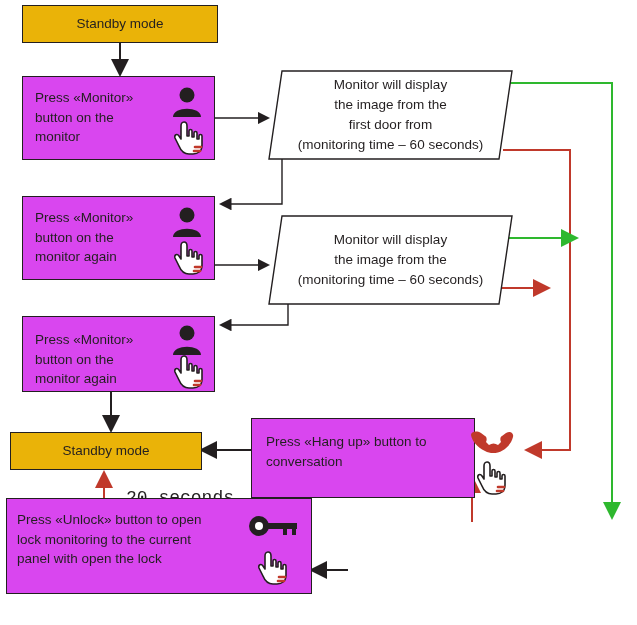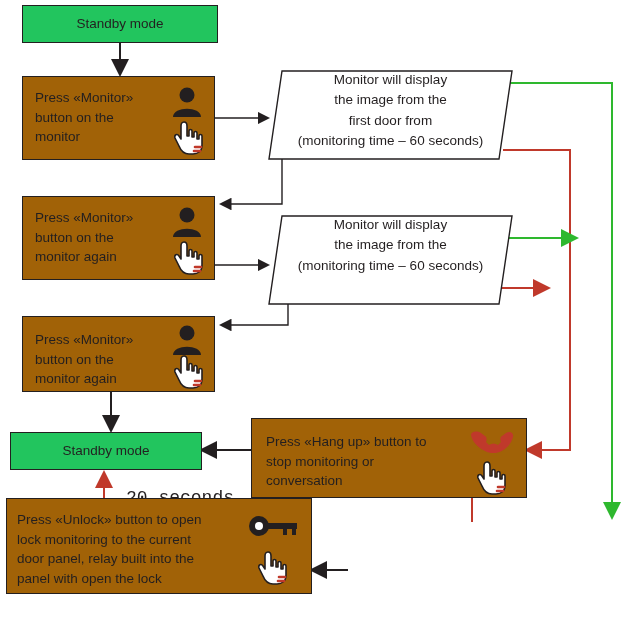--- a/index.html
+++ b/index.html
@@ -14,27 +14,27 @@
     position: relative;
     width: 637px;
     height: 625px;
     background: #ffffff;
     overflow: hidden;
   }
   .node {
     position: absolute;
     box-sizing: border-box;
     border: 1px solid #231f20;
-    background: #a16207;
+    background: #d946ef;
     font-size: 13.5px;
     color: #231f20;
     line-height: 1.45;
   }
   .node.gray {
-    background: #22c55e;
+    background: #eab308;
     display: flex;
     align-items: center;
     justify-content: center;
     text-align: center;
   }
   .node .txt {
     position: absolute;
     box-sizing: border-box;
   }
   .para-wrap {
@@ -53,20 +53,21 @@
   }
   .para-txt {
     position: absolute;
     left: 0;
     top: 0;
     width: 100%;
     height: 100%;
     display: flex;
     flex-direction: column;
     align-items: center;
+    justify-content: center;
     text-align: center;
     font-size: 13.5px;
     color: #231f20;
     line-height: 1.5;
   }
   svg.layer {
     position: absolute;
     left: 0;
     top: 0;
     width: 637px;
@@ -212,41 +213,39 @@
       <div>(monitoring time – 60 seconds)</div>
     </div>
   </div>
 
   <div class="node gray" style="left:10px; top:432px; width:192px; height:38px;">
     <span>Standby mode</span>
   </div>
 
   <div class="label-free" style="left:126px; top:488px;">20 seconds</div>
 
-  <div class="node" style="left:251px; top:418px; width:276px; height:80px;">
+  <div class="node" style="left:251px; top:418px; width:224px; height:80px;">
     <div class="txt" style="left:14px; top:13px; width:196px;">
       <div>Press «Hang up» button to</div>
-      <div>stop monitoring or</div>
       <div>conversation</div>
     </div>
     <svg class="icon" style="left:216px; top:10px;" width="48" height="28" viewBox="0 0 48 28">
       <path d="M3,6 C3,3 8,1 13,4 L17,7 C19,8 19,11 18,13 L21,16 C24,14 27,14 30,16 L33,13 C32,11 32,8 34,7 L38,4 C43,1 46,5 45,8 C42,20 28,28 17,22 C9,18 4,12 3,6 Z" fill="#c0392b"></path>
     </svg>
     <svg class="icon" style="left:222px; top:40px;" width="36" height="38" viewBox="0 0 36 38">
       <path d="M13,3 C15,3 16,5 16,7 L16,17 L18,17 L18,12 C18,10 21,10 21,12 L21,18 L23,18 L23,14 C23,12 26,12 26,14 L26,20 L28,20 L28,17 C28,15 31,15 31,17 L31,26 C31,32 27,35 22,35 L18,35 C13,35 10,32 8,27 L4,19 C3,16 6,14 8,17 L10,20 L10,7 C10,5 11,3 13,3 Z" fill="#ffffff" stroke="#231f20" stroke-width="1.6" stroke-linejoin="round"></path>
       <path d="M24,28 L30,28" stroke="#c0392b" stroke-width="2.6" stroke-linecap="round"></path>
       <path d="M23,32 L29,32" stroke="#c0392b" stroke-width="2.6" stroke-linecap="round"></path>
     </svg>
   </div>
 
   <div class="node" style="left:6px; top:498px; width:306px; height:96px;">
     <div class="txt" style="left:10px; top:11px; width:228px;">
       <div>Press «Unlock» button to open</div>
       <div>lock monitoring to the current</div>
-      <div>door panel, relay built into the</div>
       <div>panel with open the lock</div>
     </div>
     <svg class="icon" style="left:240px; top:14px;" width="52" height="26" viewBox="0 0 52 26">
       <circle cx="12" cy="13" r="10" fill="#231f20"></circle>
       <circle cx="12" cy="13" r="4" fill="#ffffff"></circle>
       <rect x="20" y="10" width="30" height="6" fill="#231f20"></rect>
       <rect x="36" y="14" width="4" height="8" fill="#231f20"></rect>
       <rect x="45" y="14" width="4" height="8" fill="#231f20"></rect>
     </svg>
     <svg class="icon" style="left:248px; top:50px;" width="36" height="38" viewBox="0 0 36 38">

